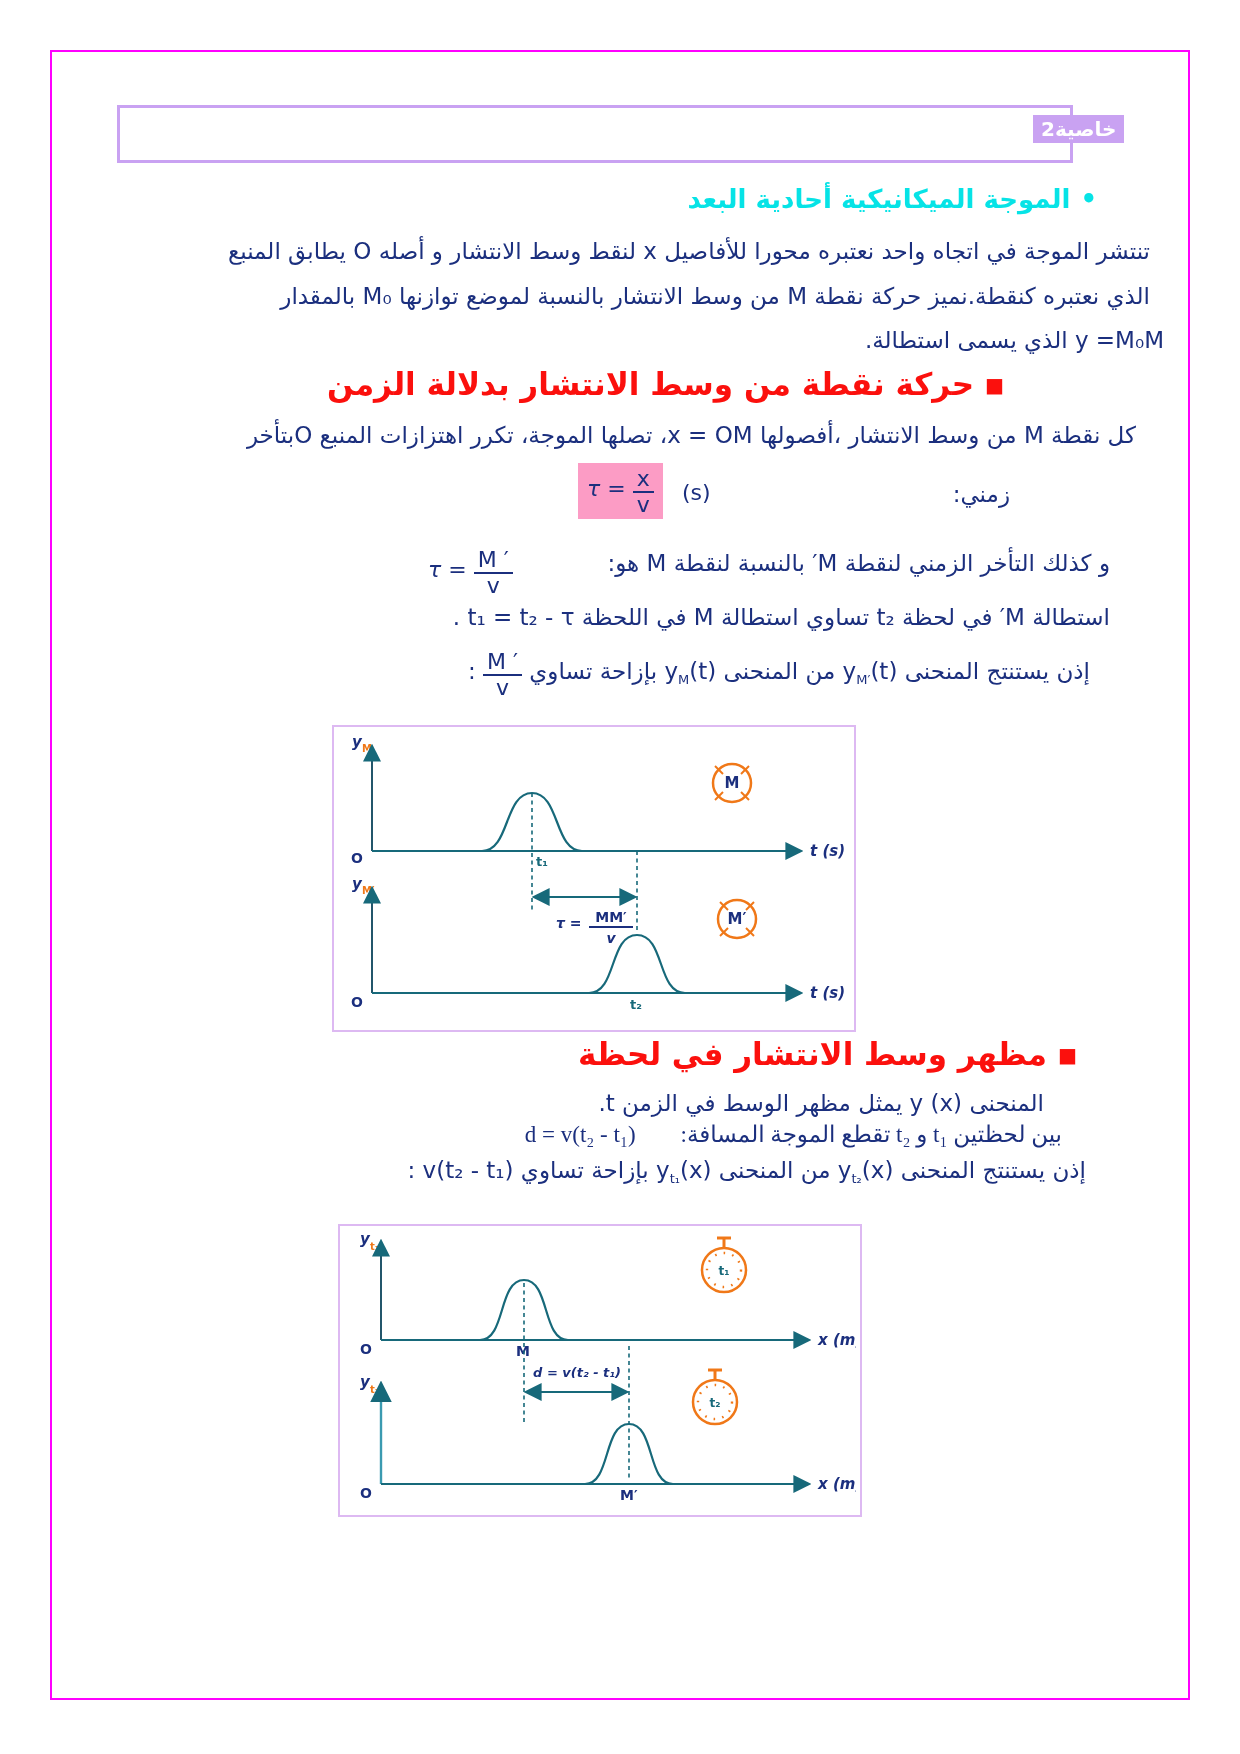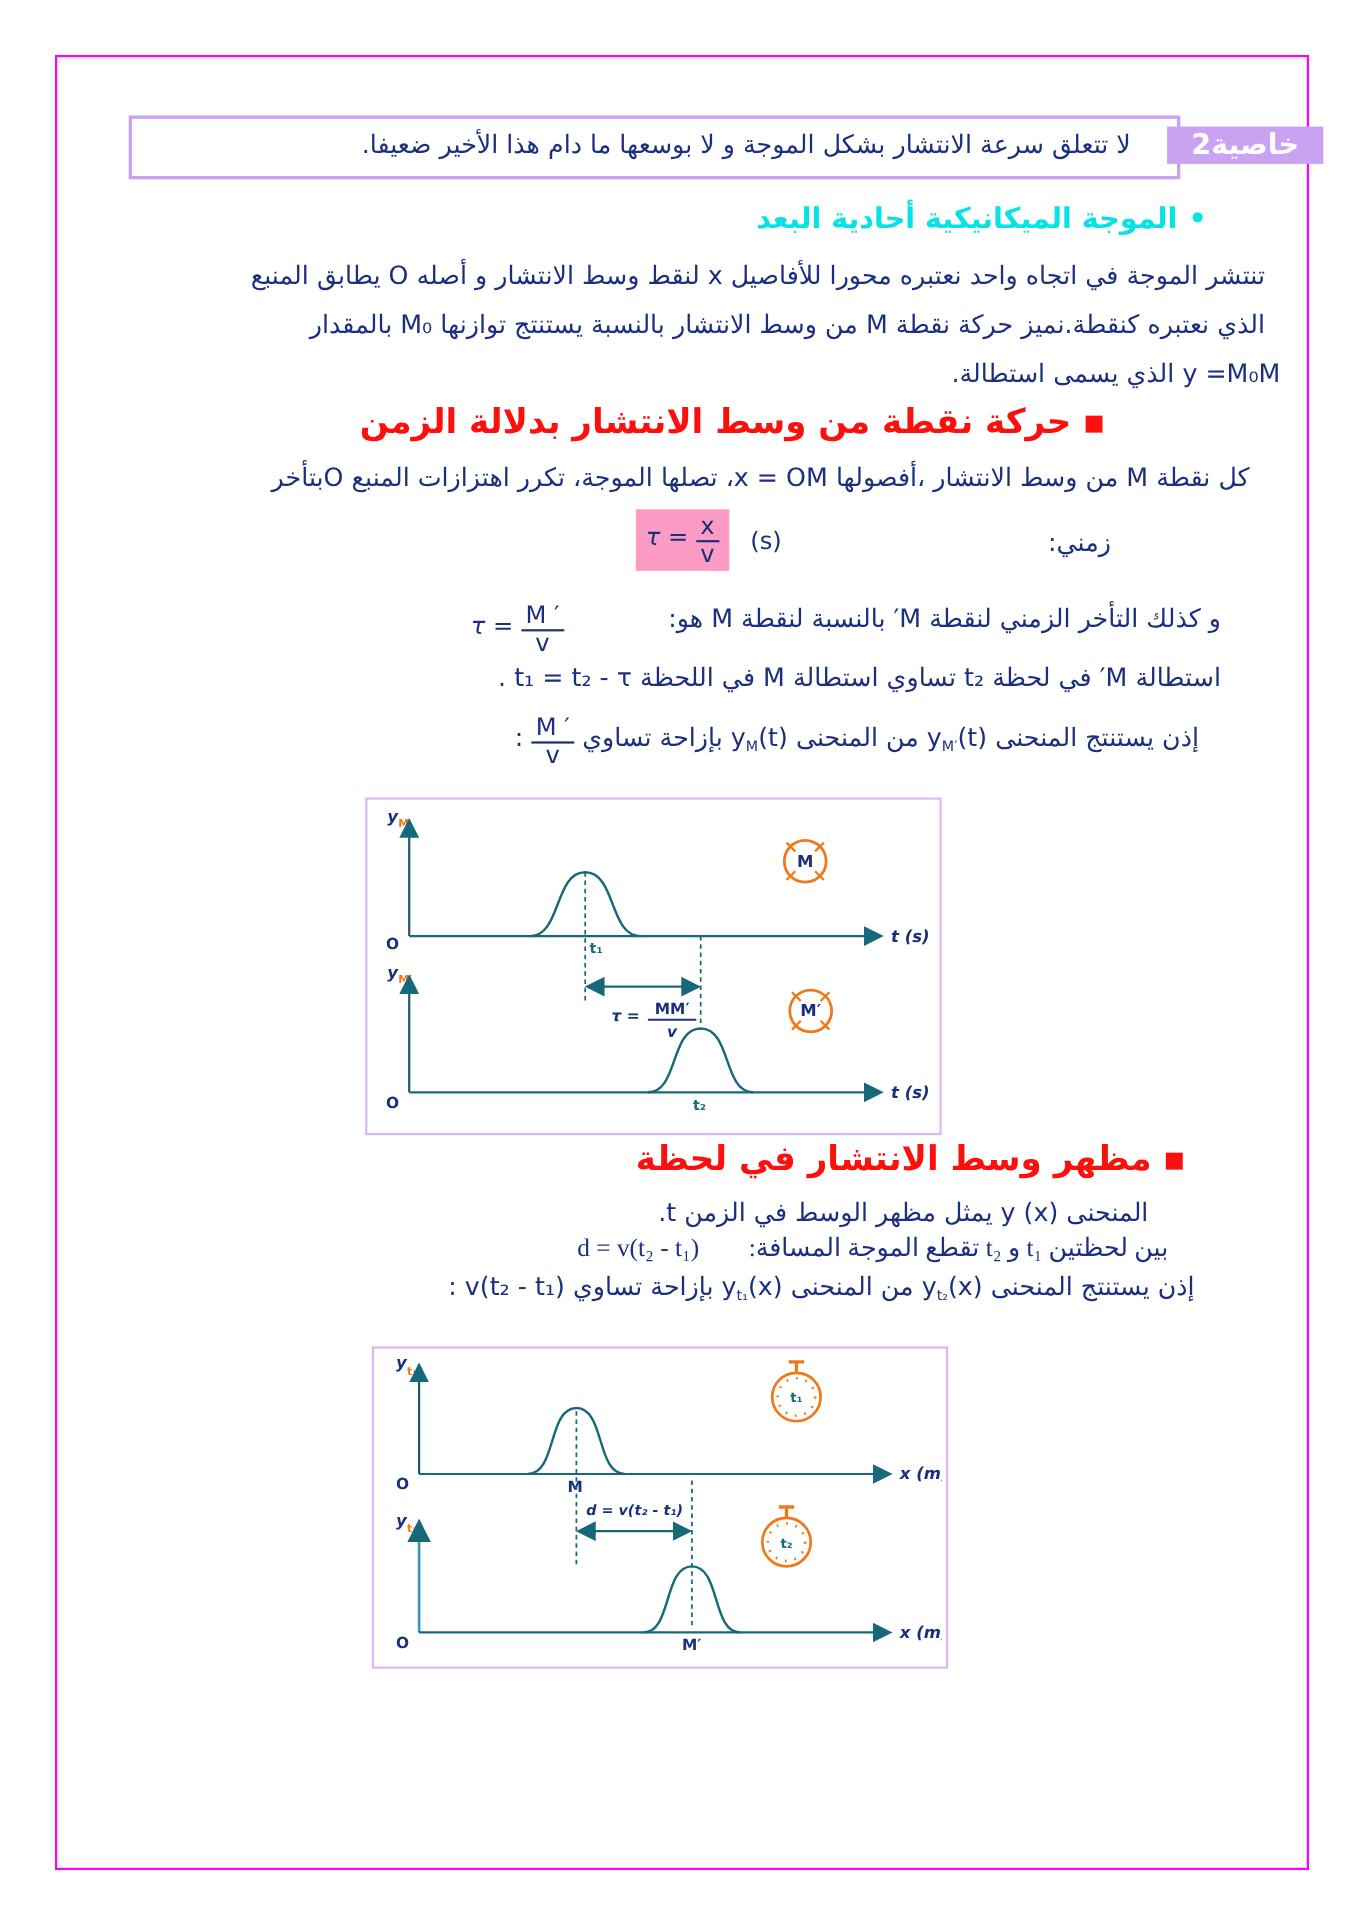--- a/index.html
+++ b/index.html
@@ -1,21 +1,21 @@
 <!DOCTYPE html>
 <html lang="ar"><head>
 <meta charset="utf-8">
 <style>
   html,body{margin:0;padding:0;background:#ffffff;}
   body{width:1240px;height:1754px;position:relative;font-family:"DejaVu Sans",sans-serif;overflow:hidden;}
   .abs{position:absolute;}
   .page-border{left:50px;top:50px;width:1136px;height:1646px;border:2px solid #ff00ff;}
   .prop-box{left:117px;top:105px;width:950px;height:52px;border:3px solid #c9a2f2;}
   .prop-text{position:absolute;right:42px;top:11px;direction:rtl;color:#1b2f7e;font-size:23px;white-space:nowrap;}
-  .prop-label{position:absolute;left:941px;top:7px;background:#c9a2f2;color:#ffffff;font-size:26px;font-weight:bold;padding:2px 22px;white-space:nowrap;direction:rtl;}
+  .prop-label{position:absolute;left:913px;top:7px;background:#c9a2f2;color:#ffffff;font-size:20px;font-weight:bold;padding:2px 8px;white-space:nowrap;direction:rtl;}
   .line{position:absolute;direction:rtl;color:#1b2f7e;font-size:23px;white-space:nowrap;}
   .heading-cyan{color:#06e3e6;font-size:26px;font-weight:bold;}
   .heading-red{color:#fb100d;font-size:31px;font-weight:bold;}
   .bullet{margin-left:10px;}
   .ltr{direction:ltr;unicode-bidi:isolate;display:inline-block;}
   .sb{font-size:13px;vertical-align:-5px;}
   .frac{display:inline-block;direction:ltr;text-align:center;vertical-align:-16px;line-height:1.1;font-size:22px;}
   .frac .num{display:block;border-bottom:2px solid #1b2f7e;padding:0 4px;}
   .frac .den{display:block;}
   .pink-box{left:578px;top:463px;background:#fc9cc5;padding:4px 9px 2px 9px;color:#1b2f7e;}
@@ -32,28 +32,27 @@
   .sd{font-style:italic;font-weight:bold;font-size:13px;fill:#1b2f7e;}
   .swatch{font-weight:bold;font-size:12px;fill:#17697a;}
   .spoint{font-weight:bold;font-size:15px;fill:#1b2f7e;}
 </style>
 </head>
 <body>
 
 <div class="abs page-border"></div>
 
 <div class="abs prop-box">
-  <span class="prop-text">لا تتعلق سرعة الانتشار بشكل الموجة و لا بوسعها ما دام هذا الأخير ضعيفا.</span>
   <span class="prop-label">خاصية2</span>
 </div>
 
 <div class="abs line heading-cyan" style="right:143px;top:184px;"><span class="bullet">•</span><span>الموجة الميكانيكية أحادية البعد</span></div>
 
 <div class="abs line" style="right:90px;top:238px;">تنتشر الموجة في اتجاه واحد نعتبره محورا للأفاصيل x لنقط وسط الانتشار و أصله O يطابق المنبع</div>
-<div class="abs line" style="right:90px;top:283px;">الذي نعتبره كنقطة.نميز حركة نقطة M من وسط الانتشار بالنسبة يستنتج توازنها M₀ بالمقدار</div>
+<div class="abs line" style="right:90px;top:283px;">الذي نعتبره كنقطة.نميز حركة نقطة M من وسط الانتشار بالنسبة لموضع توازنها M₀ بالمقدار</div>
 <div class="abs line" style="right:76px;top:327px;"><span class="ltr">y =M₀M</span><span> </span><span>الذي يسمى استطالة.</span></div>
 
 <div class="abs line heading-red" style="right:235px;top:366px;"><span class="bullet">▪</span><span>حركة نقطة من وسط الانتشار بدلالة الزمن</span></div>
 
 <div class="abs line" style="right:104px;top:422px;">كل نقطة M من وسط الانتشار ،أفصولها x = OM، تصلها الموجة، تكرر اهتزازات المنبع Oبتأخر</div>
 
 <div class="abs line" style="right:230px;top:481px;">زمني:</div>
 <div class="abs pink-box">
   <span class="formula ltr"><span style="font-style:italic;">τ =</span> <span class="frac"><span class="num">x</span><span class="den">v</span></span></span>
 </div>

